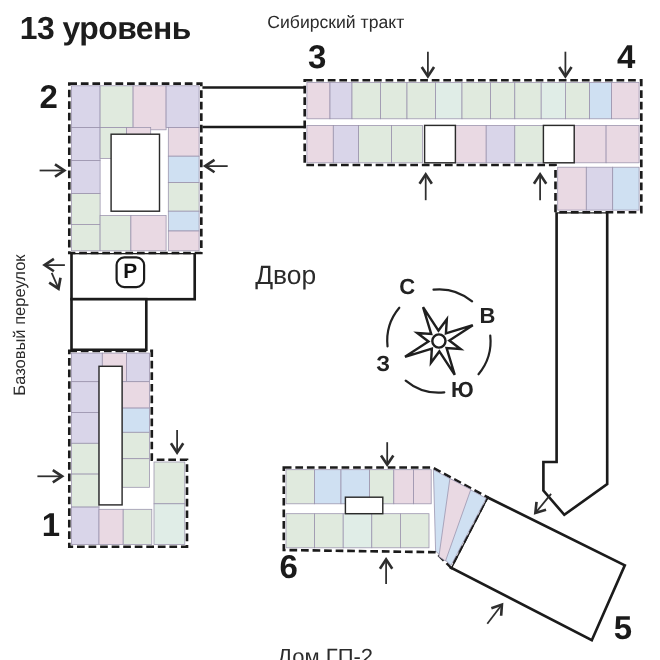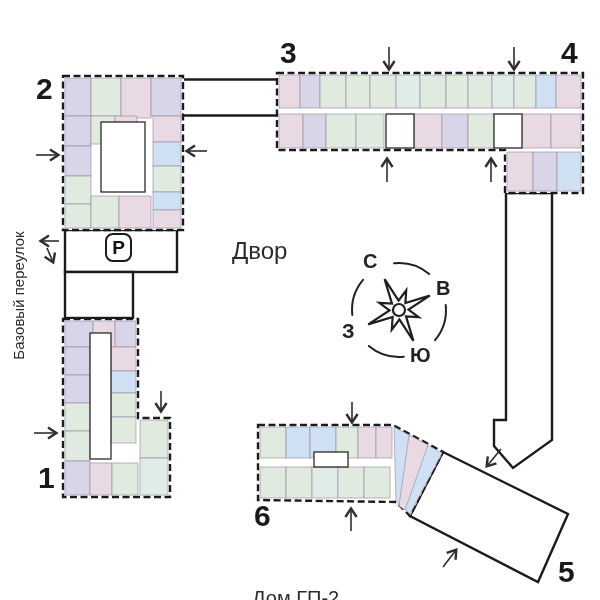--- a/index.html
+++ b/index.html
@@ -161,20 +161,22 @@
     <g id="g-compass">
         <path d="M394.1,263.3 A47,47 0 0 1 429.2,274.0" fill="none" stroke="#222" stroke-width="2" stroke-linecap="round"></path>
         <path d="M445.7,305.1 A47,47 0 0 1 435.0,340.2" fill="none" stroke="#222" stroke-width="2" stroke-linecap="round"></path>
         <path d="M403.9,356.7 A47,47 0 0 1 368.8,346.0" fill="none" stroke="#222" stroke-width="2" stroke-linecap="round"></path>
         <path d="M352.3,314.9 A47,47 0 0 1 363.0,279.8" fill="none" stroke="#222" stroke-width="2" stroke-linecap="round"></path>
         <polygon points="384.6,279.2 398.6,300.5 406.2,290.3 405.4,303.0 429.8,295.6 408.5,309.6 418.7,317.2 406.0,316.4 413.4,340.8 399.4,319.5 391.8,329.7 392.6,317.0 368.2,324.4 389.5,310.4 379.3,302.8 392.0,303.6" fill="#ffffff" stroke="#1f1f1f" stroke-width="2.2" stroke-linejoin="miter"></polygon>
         <circle cx="399" cy="310" r="6" fill="#ffffff" stroke="#1f1f1f" stroke-width="2.2"></circle>
       </g>
   </svg>
 
+  <div class="lbl title">13 уровень</div>
+  <div class="lbl street-top">Сибирский тракт</div>
   <div class="lbl street-left">Базовый переулок</div>
   <div class="lbl courtyard">Двор</div>
   <div class="lbl house-bottom">Дом ГП-2</div>
 
   <div class="parking">P</div>
 
   <div class="lbl bnum" id="num1">1</div>
   <div class="lbl bnum" id="num2">2</div>
   <div class="lbl bnum" id="num3">3</div>
   <div class="lbl bnum" id="num4">4</div>

